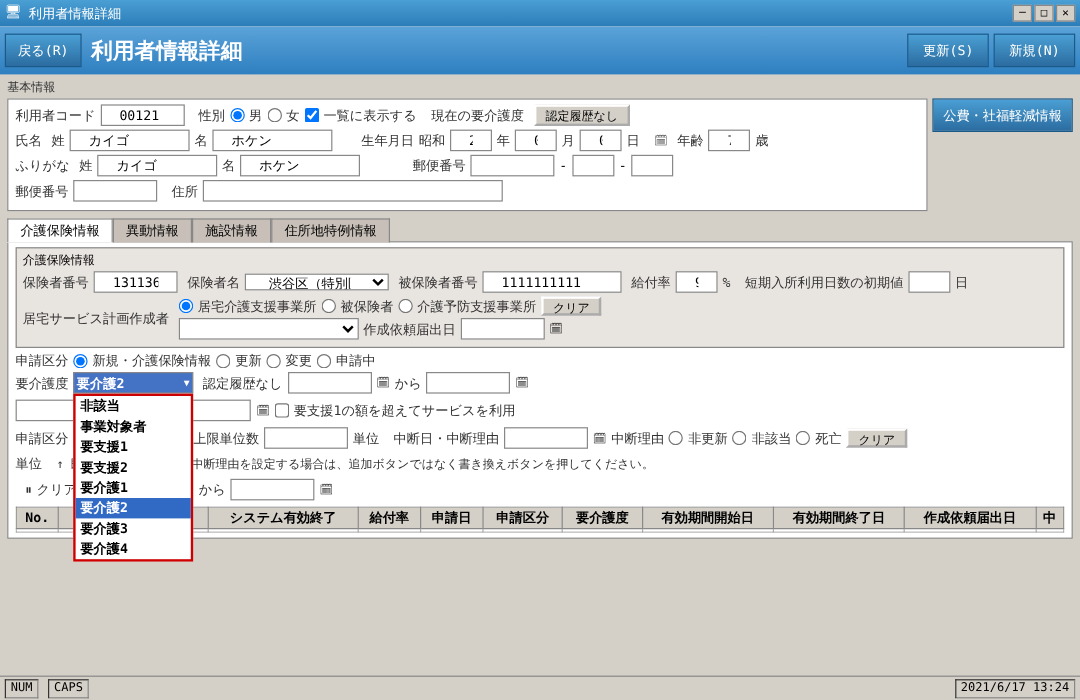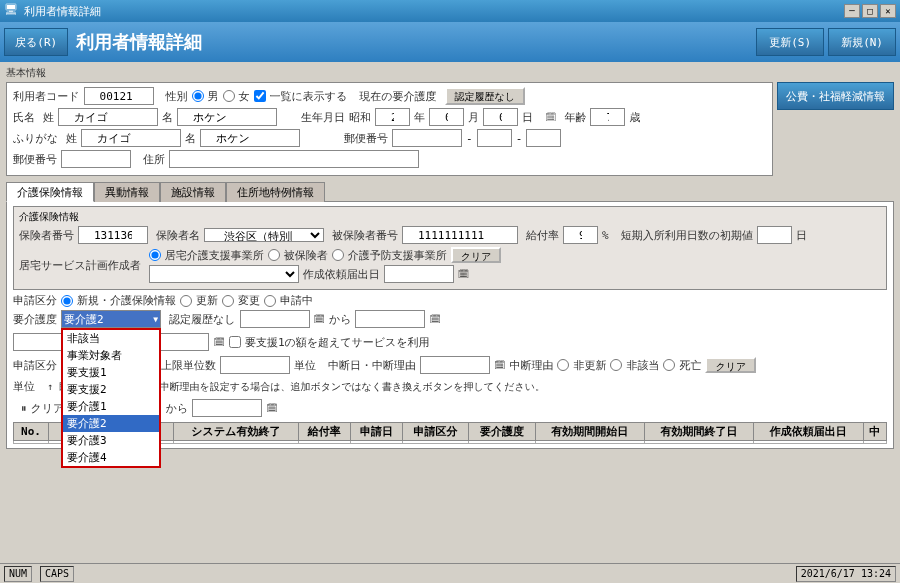--- a/index.html
+++ b/index.html
@@ -120,21 +120,21 @@
     
     .inner-section {
       background: #e8e4e0;
       border: 1px solid #888;
       padding: 3px 5px;
       margin-bottom: 3px;
     }
     .inner-section-title { font-size: 10px; margin-bottom: 2px; }
 
     
-    .dropdown-container { position: relative; }
+    .dropdown-container { position: relative; font-weight: bold; }
     .dropdown-btn {
       background: white;
       border: 1px solid #888;
       height: 18px;
       padding: 0 2px;
       font-size: 11px;
       display: flex; align-items: center; justify-content: space-between;
       cursor: pointer;
       min-width: 100px;
     }

